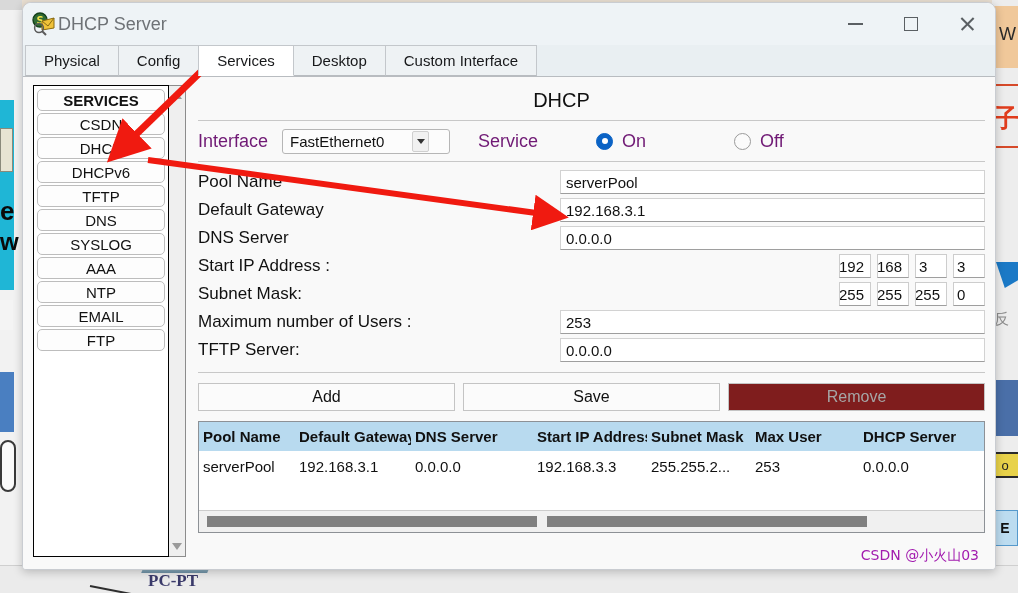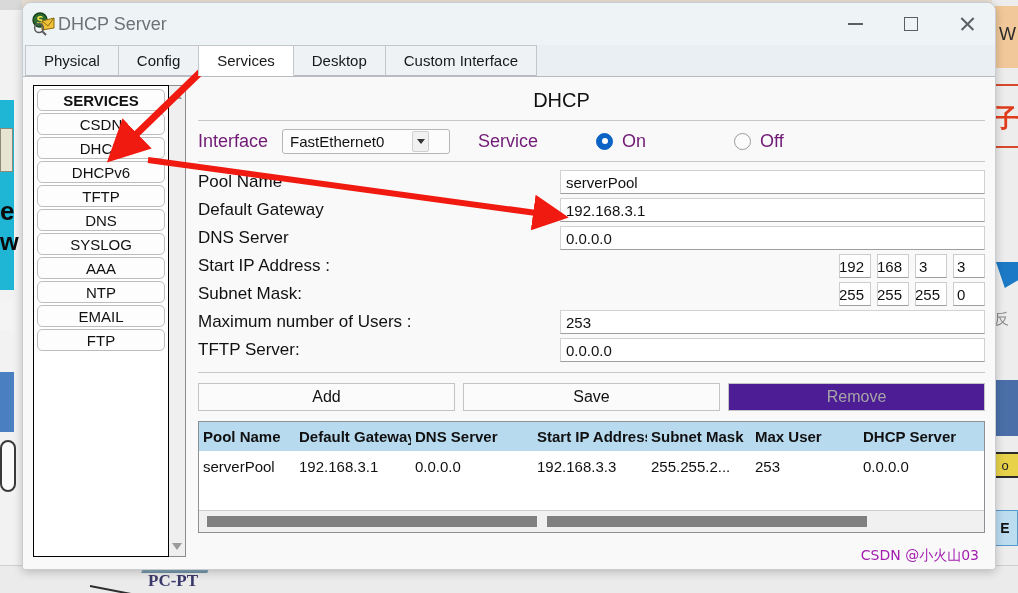--- a/index.html
+++ b/index.html
@@ -312,21 +312,21 @@
   .oct span { white-space: nowrap; margin-left: -4px; text-align: right; }
 
   .btnrow { display: flex; gap: 8px; padding-top: 10px; }
   .btn {
     flex: 1; height: 28px;
     border: 1px solid #c4c4c4; background: #fbfbfb;
     display: flex; align-items: center; justify-content: center;
     font-size: 16px; color: #111;
     cursor: default;
   }
-  .btn.disabled { color: #a6a6a6; background: #4c1d95; }
+  .btn.disabled { color: #a6a6a6; background: #7f1d1d; }
 
   
   .table-wrap {
     margin-top: 10px;
     border: 1px solid #8d9196;
     background: #fff;
     height: 112px;
     overflow: hidden;
     position: relative;
   }

